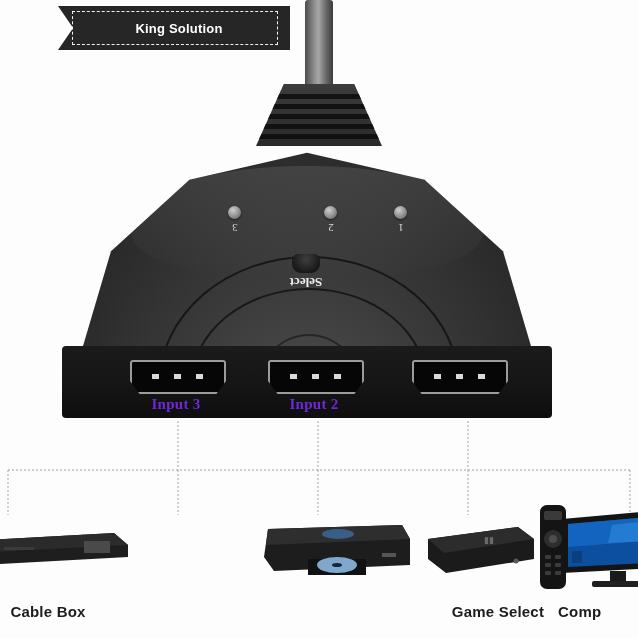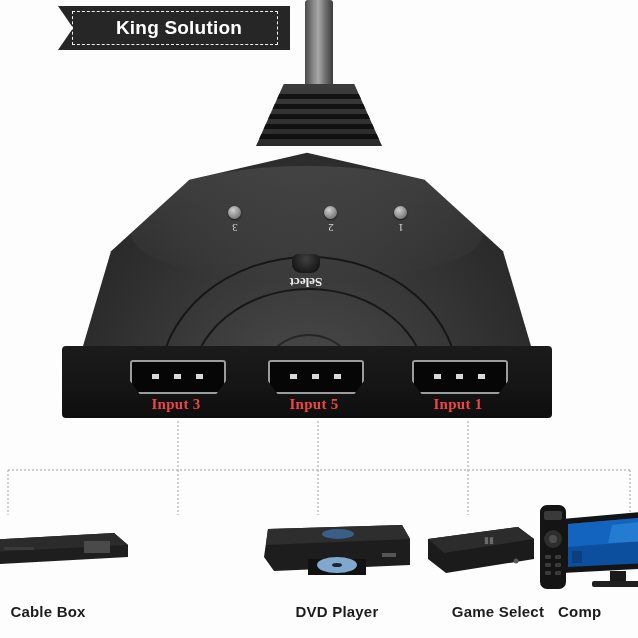--- a/index.html
+++ b/index.html
@@ -52,21 +52,21 @@
     border: 1px dashed #f2f2f2;
     pointer-events: none;
   }
   #banner-text {
     position: absolute;
     inset: 0;
     display: flex;
     align-items: center;
     justify-content: center;
     color: #ffffff;
-    font-size: 19px;
+    font-size: 13px;
     font-weight: bold;
     letter-spacing: 0.2px;
     padding-left: 10px;
     box-sizing: border-box;
   }
 
   
   #out-cable {
     position: absolute;
     left: 305px;
@@ -214,21 +214,21 @@
   }
   .port.p3 { left: 68px; }
   .port.p2 { left: 206px; }
   .port.p1 { left: 350px; }
 
   .port-label {
     position: absolute;
     top: 258px;
     width: 120px;
     text-align: center;
-    color: #ef4444;
+    color: #6d28d9;
     font-family: "Liberation Serif", serif;
     font-size: 15px;
     font-weight: bold;
     letter-spacing: 0.3px;
   }
   .port-label.t3 { left: 54px; }
   .port-label.t2 { left: 192px; }
   .port-label.t1 { left: 336px; }
 
   
@@ -330,22 +330,21 @@
       <div class="pin" style="left:42px"></div>
       <div class="pin" style="left:64px"></div>
     </div>
     <div class="port p1">
       <div class="pin" style="left:20px"></div>
       <div class="pin" style="left:42px"></div>
       <div class="pin" style="left:64px"></div>
     </div>
 
     <div class="port-label t3">Input 3</div>
-    <div class="port-label t2">Input 5</div>
-    <div class="port-label t1">Input 1</div>
+    <div class="port-label t2">Input 2</div>
   </div>
 
   <svg id="wiring" viewBox="0 0 638 110">
     <g stroke="#bdbdbd" stroke-width="1.4" fill="none" stroke-dasharray="2 2">
       <line x1="178" y1="6" x2="178" y2="55"></line>
       <line x1="318" y1="6" x2="318" y2="55"></line>
       <line x1="468" y1="6" x2="468" y2="55"></line>
       <line x1="8" y1="55" x2="630" y2="55"></line>
       <line x1="8" y1="55" x2="8" y2="100"></line>
       <line x1="178" y1="55" x2="178" y2="100"></line>
@@ -371,21 +370,20 @@
     <div class="device d-dvd">
       <svg class="device-art" viewBox="0 0 170 100">
         <path d="M16 34 L150 30 L158 44 L158 70 L22 76 L12 62 Z" fill="#1d1d1d"></path>
         <path d="M16 34 L150 30 L158 44 L14 50 Z" fill="#2e2e2e"></path>
         <ellipse cx="86" cy="39" rx="16" ry="5" fill="#3d6fa5" opacity="0.75"></ellipse>
         <rect x="56" y="64" width="58" height="16" fill="#111"></rect>
         <ellipse cx="85" cy="70" rx="20" ry="8" fill="#7fa8cc"></ellipse>
         <ellipse cx="85" cy="70" rx="5" ry="2" fill="#15263a"></ellipse>
         <rect x="130" y="58" width="14" height="4" fill="#555"></rect>
       </svg>
-      <div class="device-label">DVD Player</div>
     </div>
 
     <div class="device d-game">
       <svg class="device-art" viewBox="0 0 172 100">
         <path d="M16 44 L106 32 L122 44 L122 64 L34 78 L16 64 Z" fill="#1b1b1b"></path>
         <path d="M16 44 L106 32 L122 44 L32 58 Z" fill="#2c2c2c"></path>
         <text x="72" y="48" font-family="Liberation Sans, sans-serif" font-size="9" fill="#6a6a6a">▮▮</text>
         <circle cx="104" cy="66" r="2.5" fill="#5a5a5a"></circle>
         <g>
           <rect x="128" y="10" width="26" height="84" rx="7" fill="#141414"></rect>

